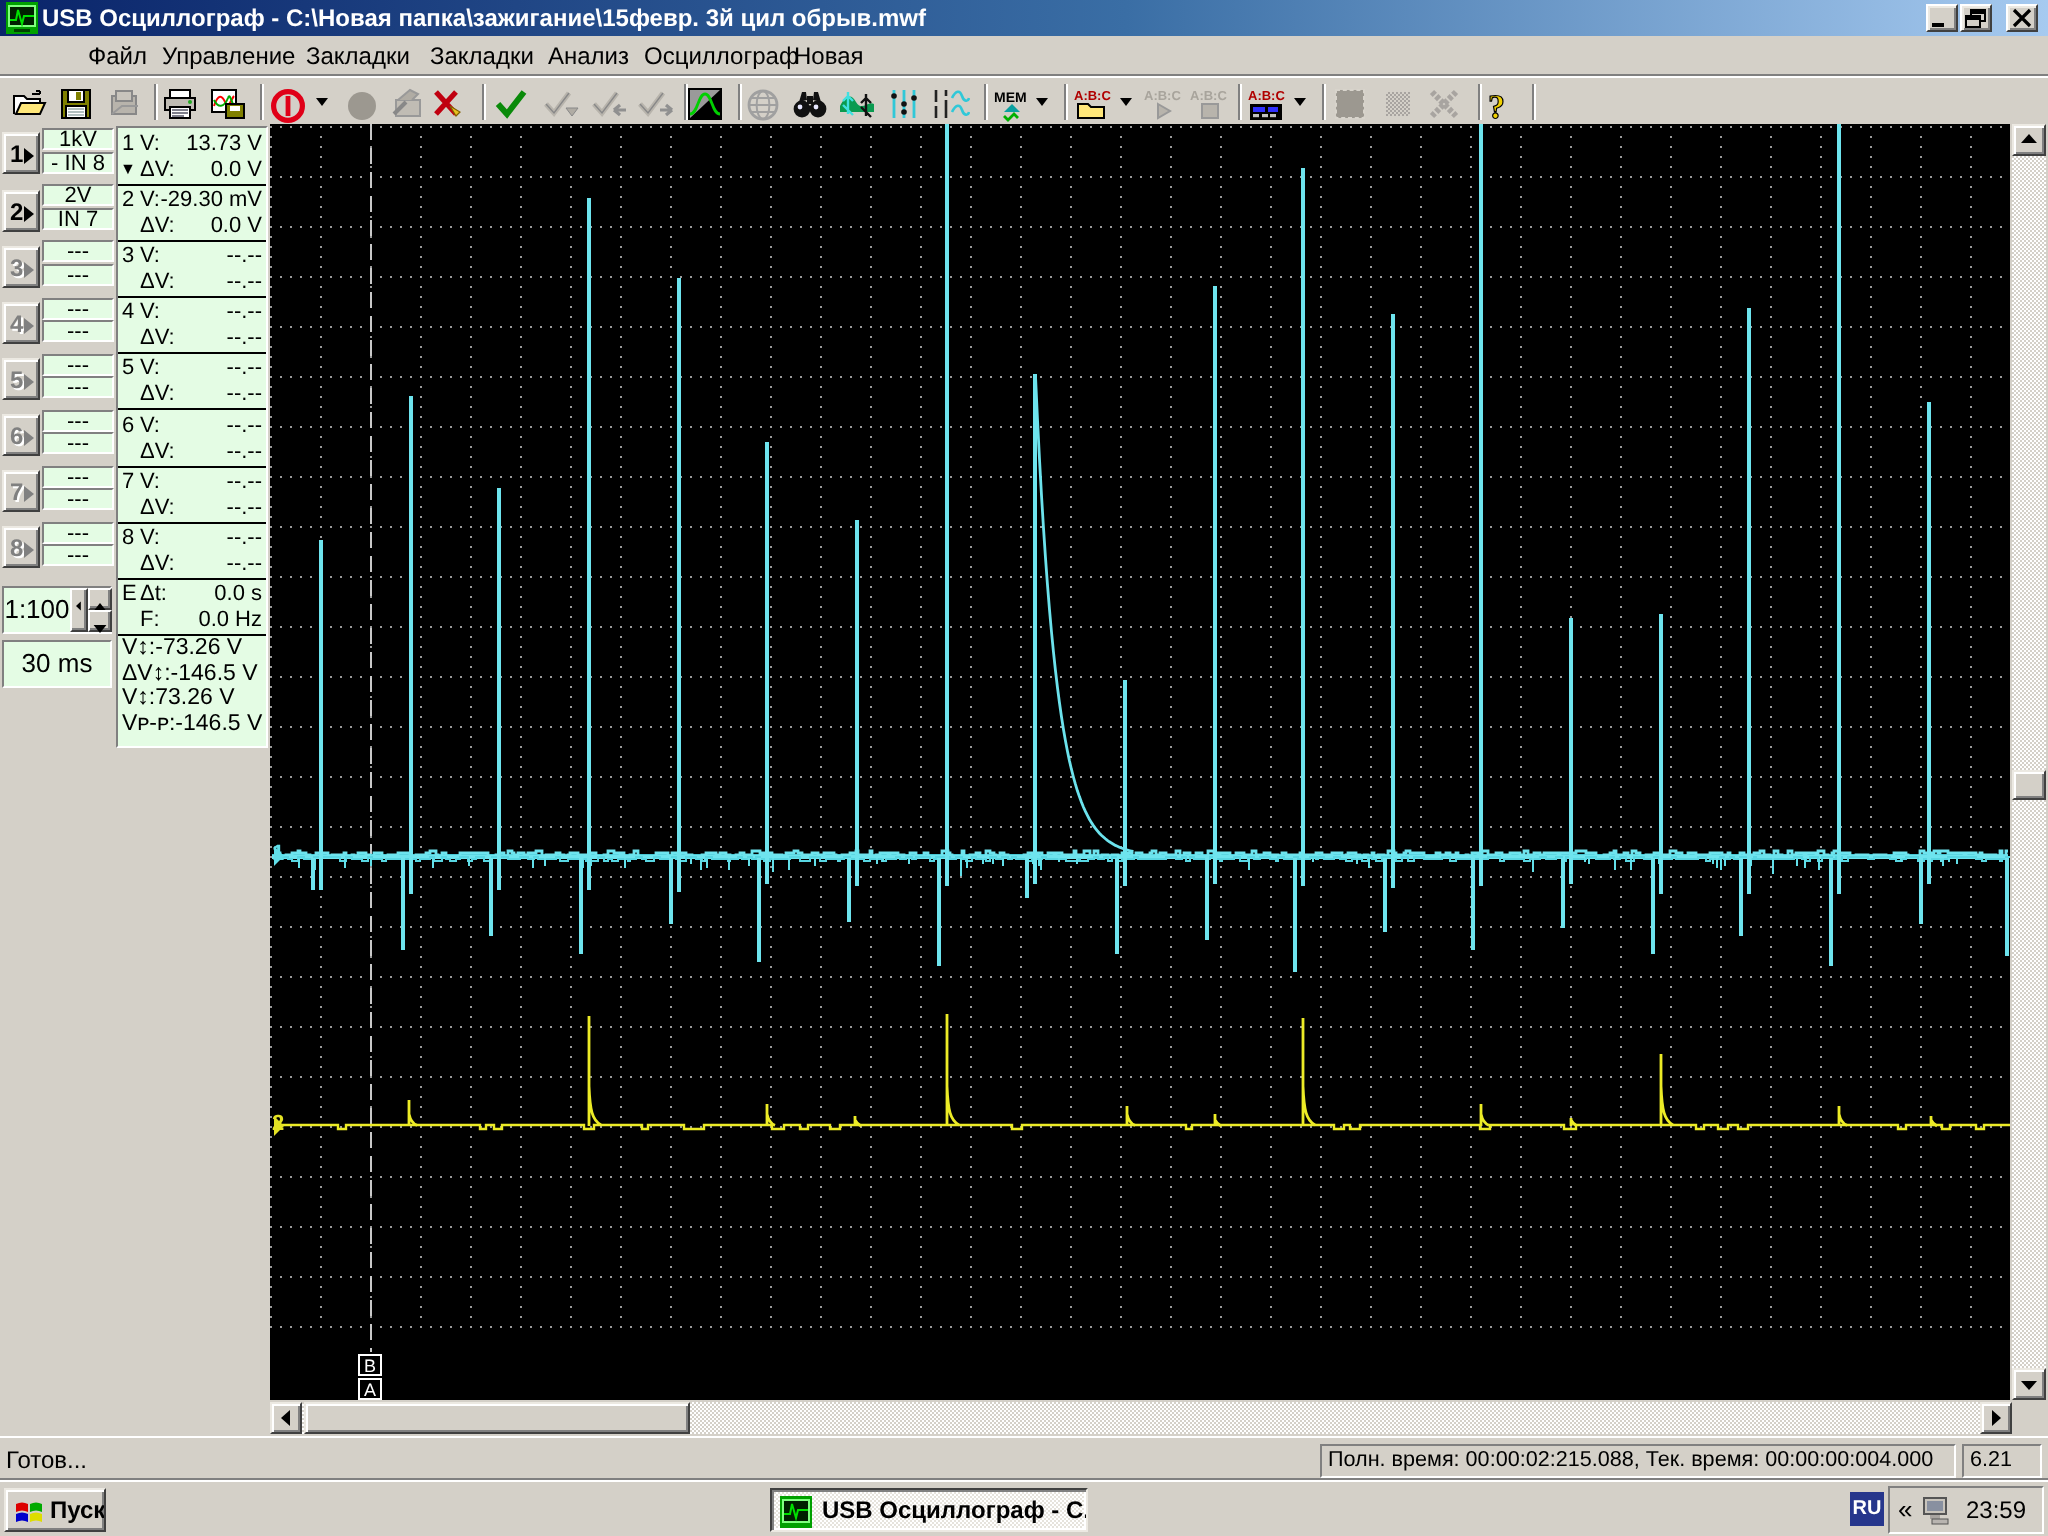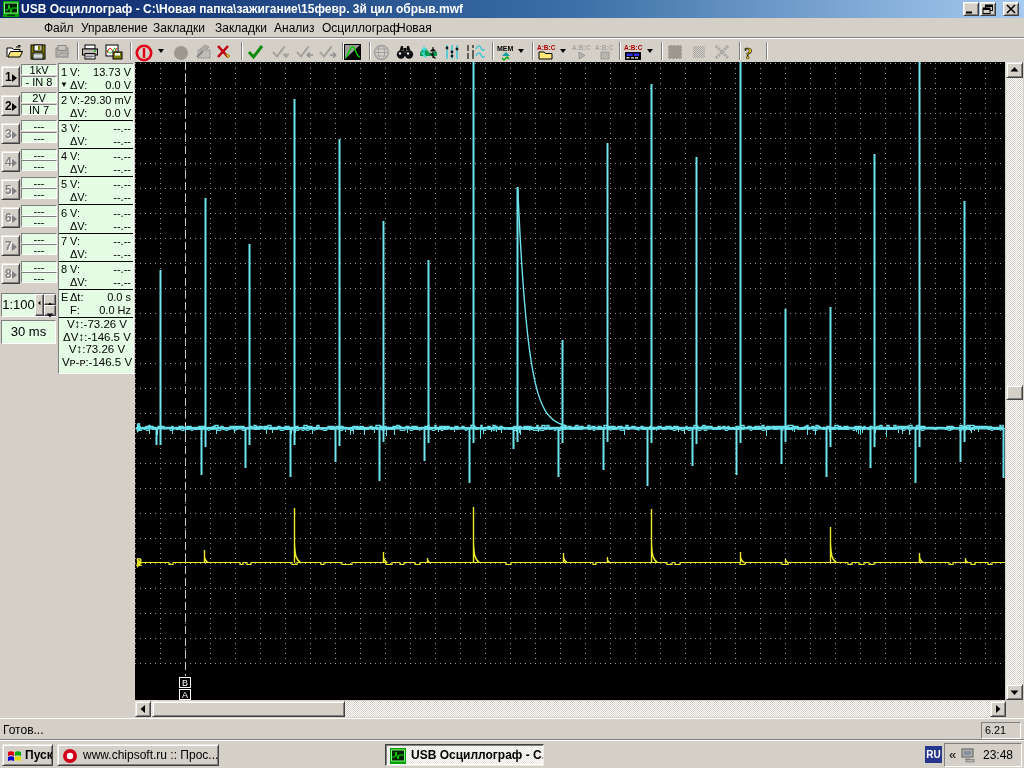--- a/index.html
+++ b/index.html
@@ -45,21 +45,21 @@
   border:1px solid; border-color:#808080 #fff #fff #808080; }
 .grow { position:absolute; left:0; width:74px; height:28px; border-bottom:1px solid #000; font-size:11px; color:#000; }
 .gl1,.gl2 { position:absolute; left:0; width:74px; height:13px; }
 .gl1 { top:1px; } .gl2 { top:13.5px; }
 .gnum { position:absolute; left:2px; font-weight:normal; }
 .glab { position:absolute; left:11px; }
 .glab2 { position:absolute; left:11px; }
 .gval { position:absolute; right:2px; text-align:right; }
 .tri { position:absolute; left:1px; font-size:8px; top:1px; }
 .grow.vb { height:57px; border-bottom:none; }
-.vline { height:12.7px; position:relative; font-size:11.5px; white-space:nowrap; padding-left:2px;text-align:center; }
+.vline { height:12.7px; position:relative; font-size:11.5px; white-space:nowrap; padding-left:2px; }
 #scalebox { position:absolute; left:1px; top:231px; width:55px; height:24px;
   border:1px solid; border-color:#808080 #fff #fff #808080; background:#d4d0c8; }
 #scalebox .g { position:absolute; left:0px; top:0px; width:33px; height:22px; background:#e4fce4; font-size:13px; text-align:center; line-height:21px; color:#000; }
 .spb { position:absolute; background:#d4d0c8; border:1px solid; border-color:#fff #404040 #404040 #fff; box-shadow:inset -1px -1px 0 #808080; }
 #msbox { position:absolute; left:1px; top:258px; width:55px; height:24px; background:#e4fce4;
   border:1px solid; border-color:#808080 #fff #fff #808080; font-size:13px; text-align:center; line-height:22px; color:#000; }
 
 
 #scope { left:135px; top:62px; width:870px; height:638px; background:#000; }
 #scope svg { position:absolute; left:0; top:0; }
@@ -583,53 +583,47 @@
   <div class="sbtn" style="left:855px;top:0;width:16px;height:16px">
         <svg width="14" height="14" viewBox="0 0 14 14">
           <path d="M9.5 7 l-4.5 -4 v8 z" fill="#000"></path>
         </svg>
       </div>
 </div>
 <div id="corner" class="abs"></div>
 
 <div id="sbar" class="abs">
   <span style="position:absolute;left:3px;top:4px">Готов...</span>
+  <span class="spanel" style="left:660px;width:318px;padding:0 3px">Полн. время: 00:00:02:215.088, Тек. время: 00:00:00:004.000</span>
   <span class="spanel" style="left:981px;width:40px;padding:0 3px">6.21</span>
 </div>
 
 <div id="task" class="abs">
   <div class="tkb" style="left:2px;width:51px;font-weight:bold">
     <span class="ic"><svg width="16" height="16" viewBox="0 0 16 16">
             <path d="M1 4 C3 3 5 3 7 4 L7 8 C5 7 3 7 1 8 Z" fill="#d00"></path>
             <path d="M8 4 C10 3 12 3 14 4 L14 8 C12 7 10 7 8 8 Z" fill="#0a0"></path>
             <path d="M1 9 C3 8 5 8 7 9 L7 13 C5 12 3 12 1 13 Z" fill="#00c"></path>
             <path d="M8 9 C10 8 12 8 14 9 L14 13 C12 12 10 12 8 13 Z" fill="#dd0"></path>
           </svg></span>
     <span class="tx" style="left:22px">Пуск</span>
-  </div>
-  <div class="tkb" style="left:57px;width:162px">
-    <span class="ic"><svg width="16" height="16" viewBox="0 0 16 16">
-            <circle cx="8" cy="8" r="7" fill="#d00018"></circle>
-            <circle cx="8" cy="8" r="3.2" fill="#fff"></circle>
-          </svg></span>
-    <span class="tx">www.chipsoft.ru :: Прос...</span>
   </div>
   <div class="tkb act" style="left:385px;width:159px">
     <span class="ic"><svg width="16" height="16" viewBox="0 0 16 16">
             <rect width="16" height="16" fill="#00a000"></rect>
             <rect x="1.5" y="2" width="13" height="11" fill="#002000" stroke="#80ff80"></rect>
             <path d="M2 9 L5 9 L6 4 L8 11 L9 7 L14 7" stroke="#00e000" fill="none"></path>
           </svg></span>
     <span class="tx">USB Осциллограф - C...</span>
   </div>
   <div id="ru">RU</div>
   <div id="tray">
     <span style="position:absolute;left:4px;top:3px;font-size:13px">«</span>
     <span style="position:absolute;left:16px;top:4px"><svg width="17" height="15" viewBox="0 0 17 15">
             <rect x="1" y="1" width="11" height="8" fill="#c8c4bc" stroke="#555"></rect>
             <rect x="2.5" y="2.5" width="8" height="5" fill="#8890a0"></rect>
             <rect x="4" y="9.5" width="5" height="2" fill="#a8a4a0"></rect>
             <rect x="5" y="11.5" width="8" height="2.5" fill="#b8b4b0" stroke="#555" stroke-width=".5"></rect>
           </svg></span>
-    <span style="position:absolute;left:38px;top:4px">23:48</span>
+    <span style="position:absolute;left:38px;top:4px">23:59</span>
   </div>
 </div>
 
 </div>
 </body></html>

